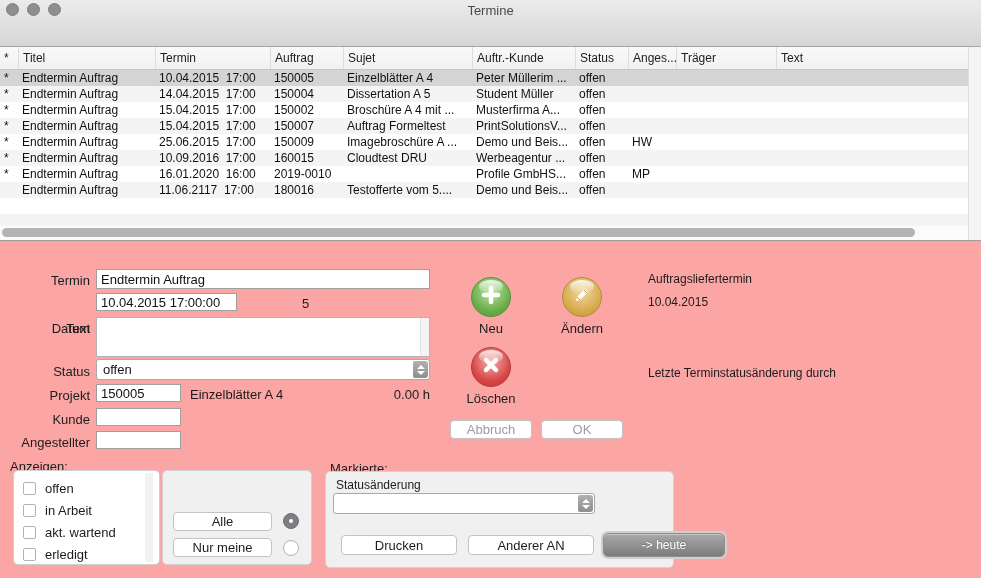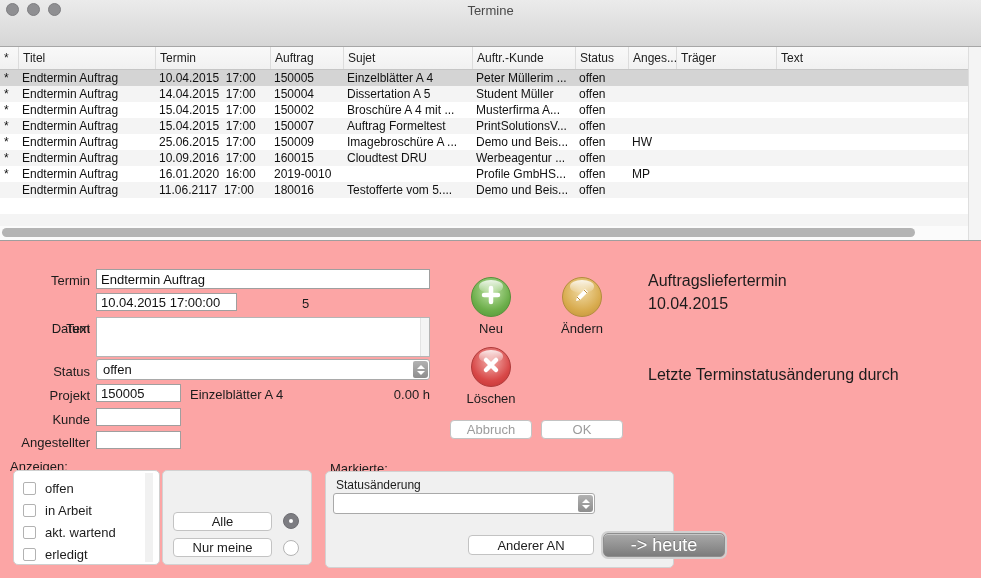--- a/index.html
+++ b/index.html
@@ -85,24 +85,24 @@
   .rb-red { background:radial-gradient(circle at 50% 35%, #f2b0ac, #d84848 62%, #bf3030);
     border:1px solid #af3a3a; }
   .round-label { margin-top:4px; font-size:13px; color:#1c1c1c; }
 
   .std-btn { position:absolute; background:#fff; border:1px solid #c3c3c3; border-radius:4px;
     font-size:13px; color:#1c1c1c; display:flex; align-items:center; justify-content:center;
     font-family:"Liberation Sans",sans-serif; }
   .std-btn.disabled { color:#9c9c9c; }
   .dark-btn { position:absolute; background:linear-gradient(#a9a9a9,#7c7c7c);
     border:1px solid #8e8e8e; border-radius:5px; box-shadow:0 0 0 2px #d0d0d0, inset 0 1px 0 rgba(255,255,255,.35);
-    font-size:18px; color:#fff; display:flex; align-items:center; justify-content:center;
+    font-size:12px; color:#fff; display:flex; align-items:center; justify-content:center;
     text-shadow:0 -1px 0 rgba(0,0,0,.25); }
 
-  .info-line { position:absolute; left:648px; font-size:16px; color:#1c1c1c; }
+  .info-line { position:absolute; left:648px; font-size:12px; color:#1c1c1c; }
 
   
   .group-label { position:absolute; font-size:13px; color:#1c1c1c; }
   .gbox { position:absolute; border:1px solid #d2d2d2; border-radius:5px; }
   .gbox.white { background:#fff; border-color:#cfcfcf; }
   .gbox.gray { background:#f0f0f0; }
   .chk-row { display:flex; align-items:center; height:22px; padding-left:9px; gap:9px; }
   .checkbox { width:13px; height:13px; background:#fff; border:1px solid #b2b2b2; border-radius:2px; }
   .chk-label { font-size:13px; color:#1c1c1c; }
   .list-scroll { position:absolute; right:6px; top:2px; bottom:2px; width:8px; background:#f1f1f1; }
@@ -354,17 +354,18 @@
 
   <div class="gbox gray" style="left:325px; top:471px; width:349px; height:97px;">
     <div class="group-label" style="left:10px; top:6px; font-size:12px;">Statusänderung</div>
     <div class="select-box" style="left:7px; top:21px; width:262px; height:21px;">
       <span class="sel-text"></span>
       <span class="stepper">
           <span class="tri-up"></span>
           <span class="tri-down"></span>
         </span>
     </div>
+    <div class="std-btn" style="left:15px; top:63px; width:116px; height:20px;">Drucken</div>
     <div class="std-btn" style="left:142px; top:63px; width:126px; height:20px;">Anderer AN</div>
     <div class="dark-btn" style="left:277px; top:61px; width:122px; height:24px;">-&gt; heute</div>
   </div>
 
 </div>
 
 </body></html>

